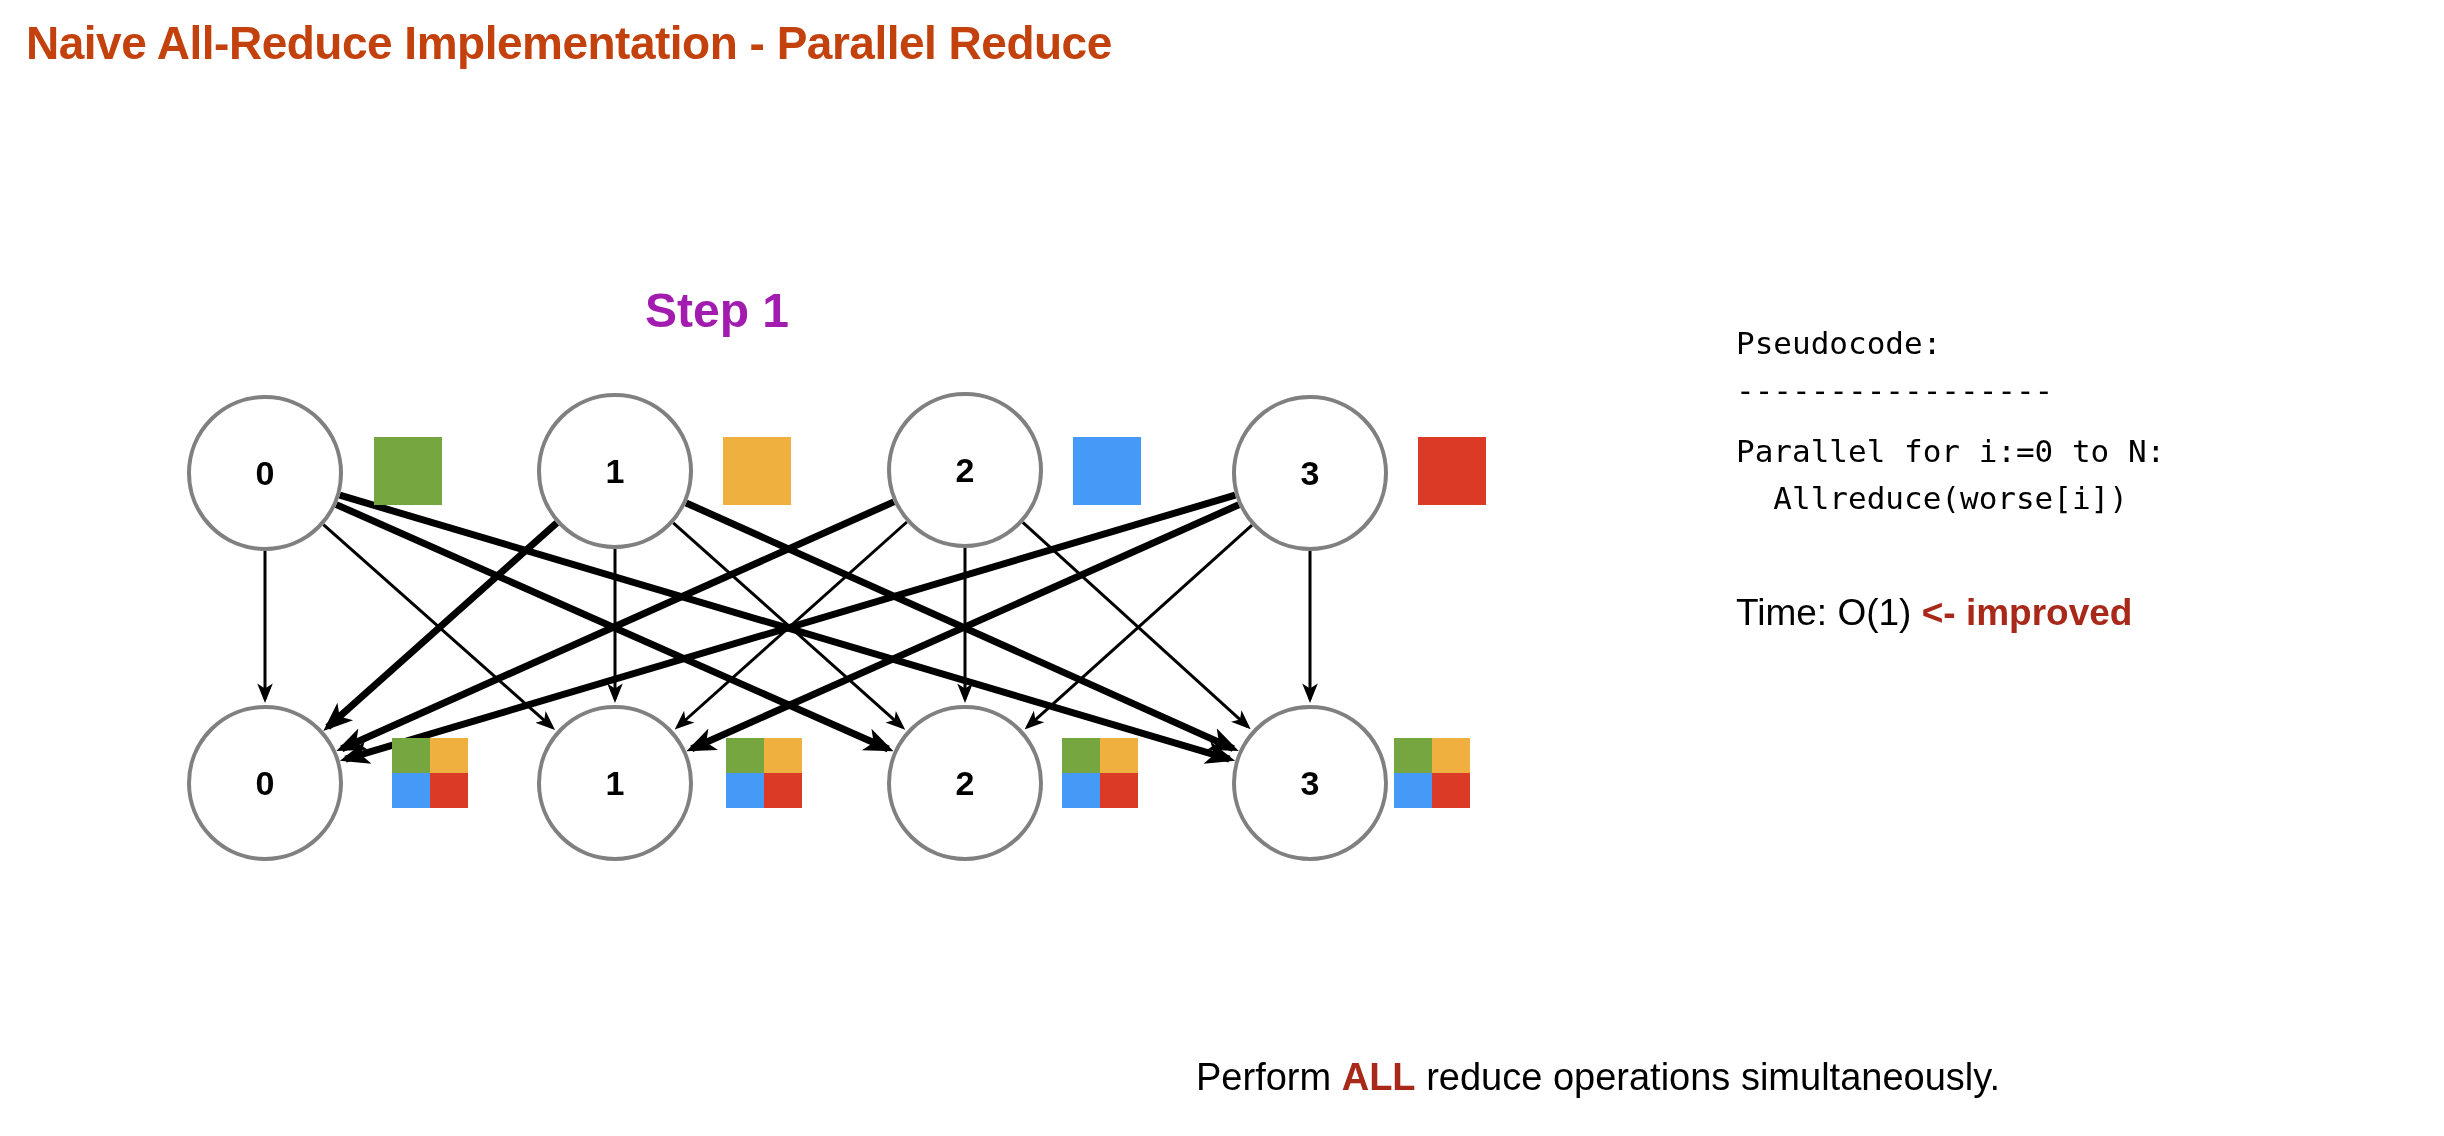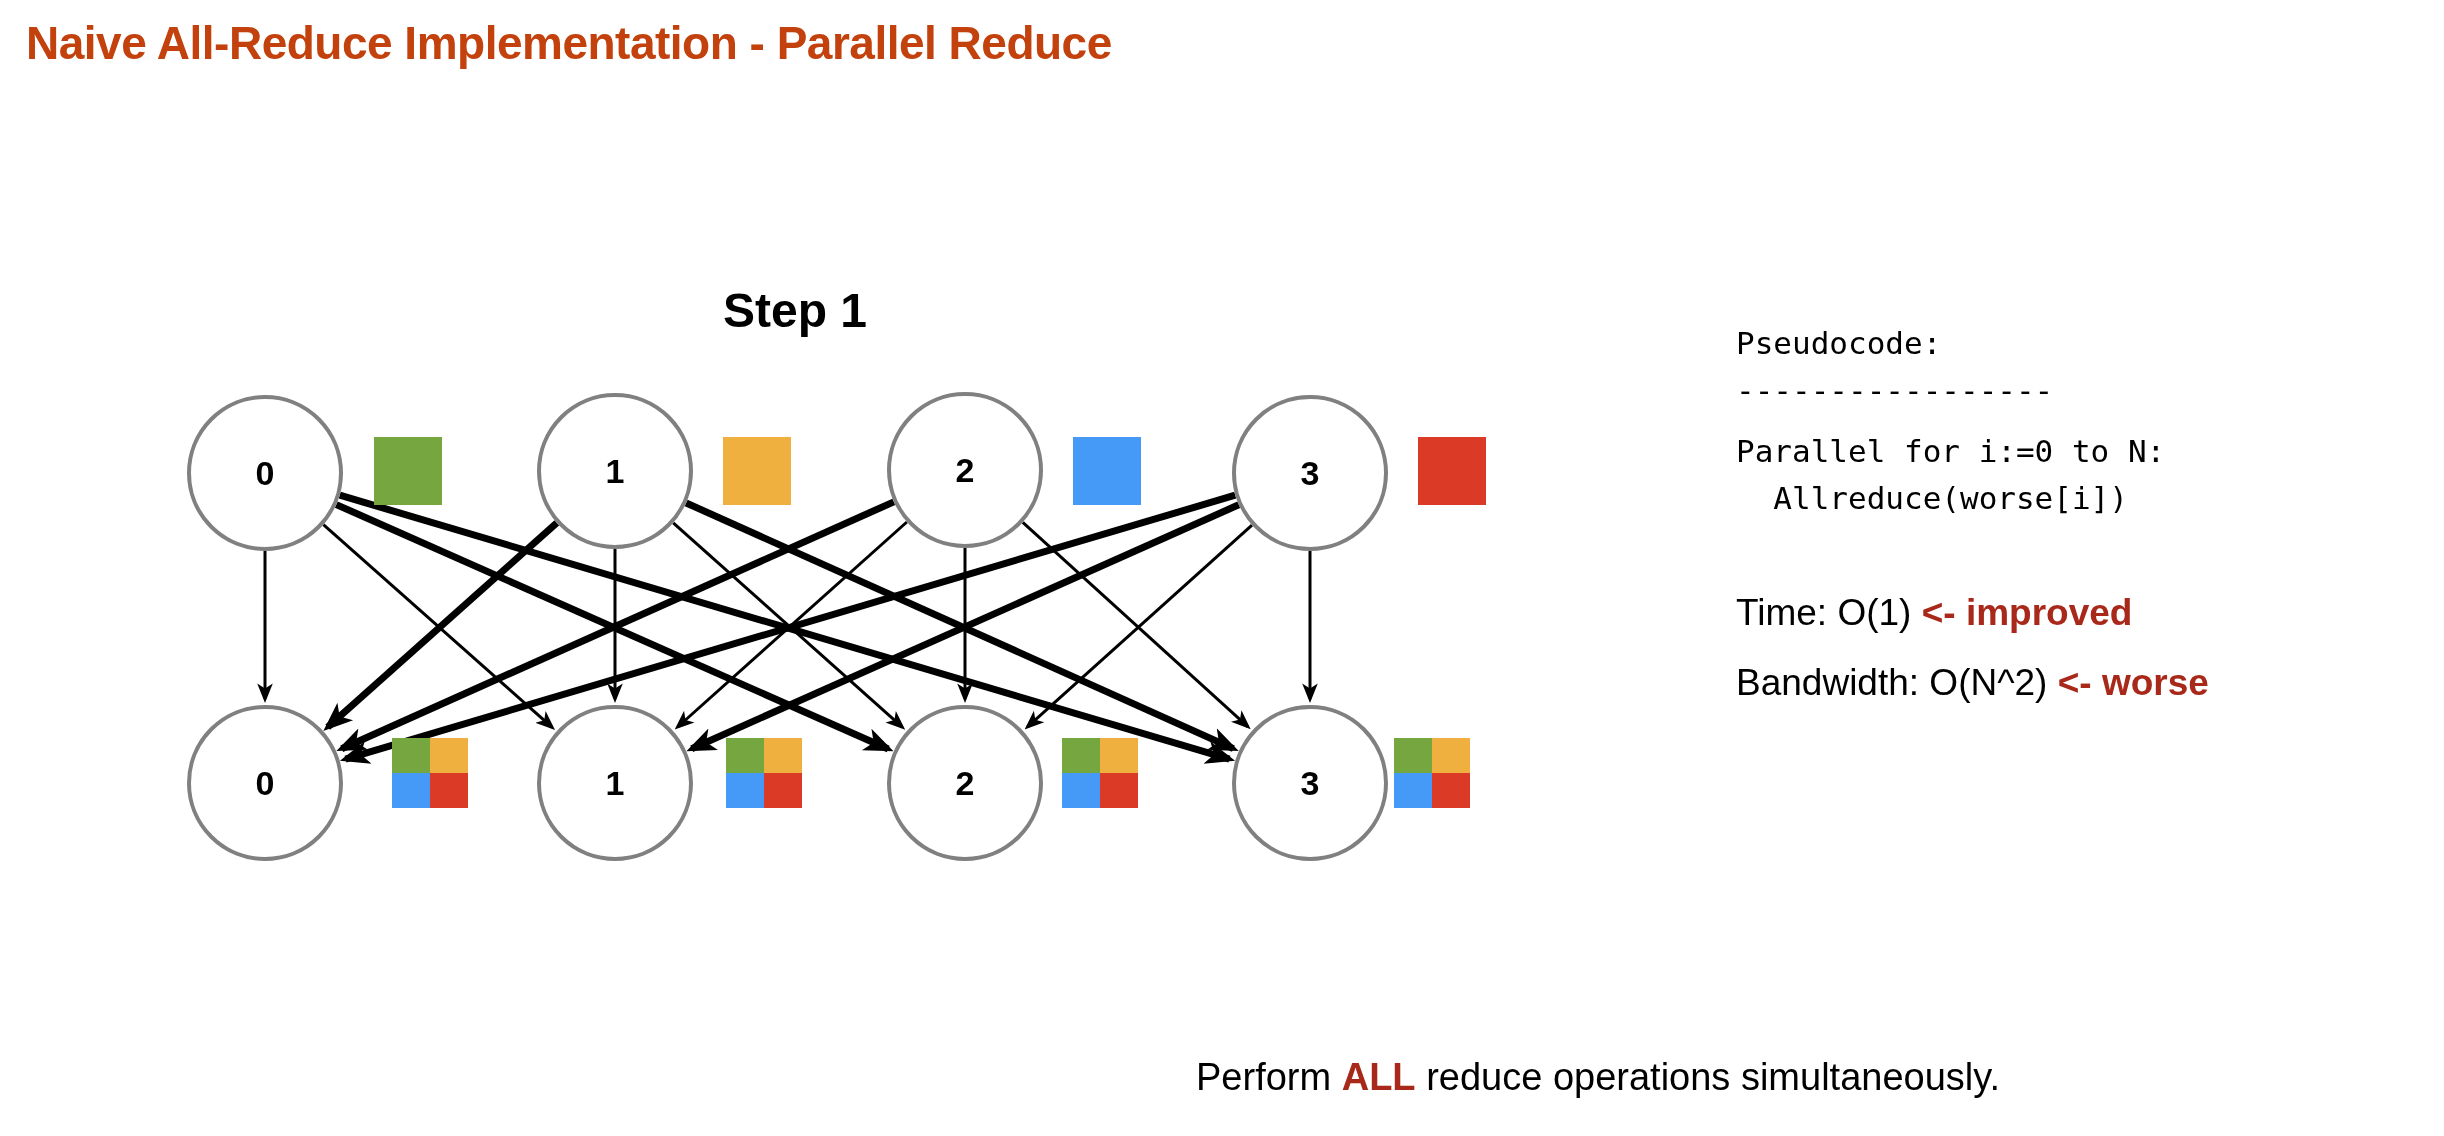--- a/index.html
+++ b/index.html
@@ -10,21 +10,21 @@
     overflow:hidden;
     position:relative;
   }
   #page-title{
     position:absolute;left:26px;top:16px;
     font-size:46px;font-weight:bold;color:#c2410c;
     letter-spacing:-0.5px;white-space:nowrap;
   }
   #step-label{
     position:absolute;left:645px;top:283px;width:300px;
-    text-align:center;font-size:48px;font-weight:bold;color:#000000;
+    text-align:left;font-size:48px;font-weight:bold;color:#a21caf;
   }
   #diagram{position:absolute;left:0;top:0;width:1600px;height:900px;}
   .sq{position:absolute;width:68px;height:68px;}
   .quad{position:absolute;width:76px;height:70px;
     display:grid;grid-template-columns:1fr 1fr;grid-template-rows:1fr 1fr;}
   .quad > i{display:block;}
   #right-panel{position:absolute;left:1736px;top:320px;width:680px;}
   .code-line{
     font-family:"DejaVu Sans Mono", monospace;
     font-size:31px;color:#000;line-height:1.52;white-space:pre;
@@ -109,21 +109,20 @@
   </svg>
 
 <div id="right-panel">
   <div class="code-line">Pseudocode:</div>
   <div class="code-line">-----------------</div>
   <div class="code-line" style="margin-top:14px;">Parallel for i:=0 to N:</div>
   <div class="code-line">  Allreduce(worse[i])</div>
 
   <div class="metric" id="metric-time"><span>Time: O(1) </span><span class="accent">&lt;- improved</span></div>
 
-  <div class="metric" id="metric-bw"><span>Bandwidth: O(N^2) </span><span class="accent">&lt;- worse</span></div>
 </div>
 
 <div id="caption"><span>Perform </span><span class="accent">ALL</span><span> reduce operations simultaneously.</span></div>
 
 <div class="sq" style="left: 374px; top: 437px; background: rgb(118, 166, 63);"></div>
 <div class="sq" style="left: 723px; top: 437px; background: rgb(240, 176, 63);"></div>
 <div class="sq" style="left: 1073px; top: 437px; background: rgb(69, 154, 247);"></div>
 <div class="sq" style="left: 1418px; top: 437px; background: rgb(219, 58, 38);"></div>
 <div class="quad" style="left: 392px; top: 738px;">
     <i style="background: rgb(118, 166, 63);"></i>

